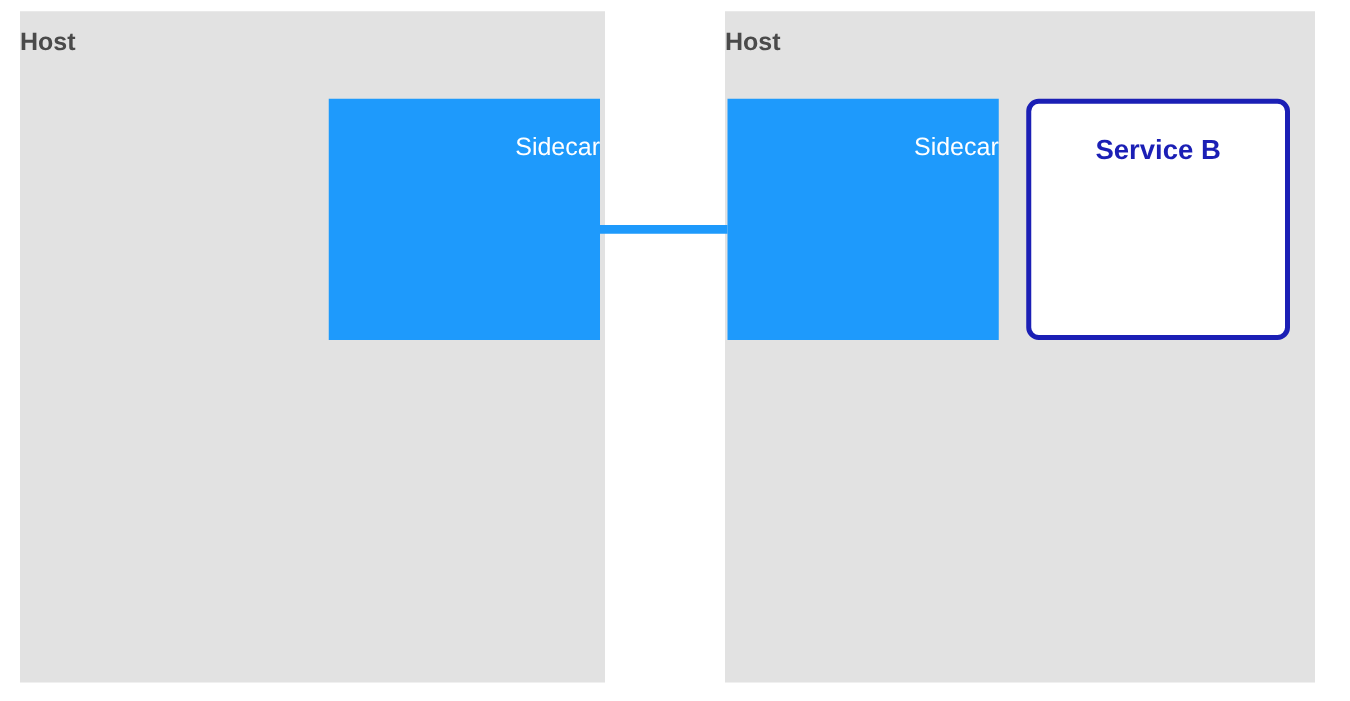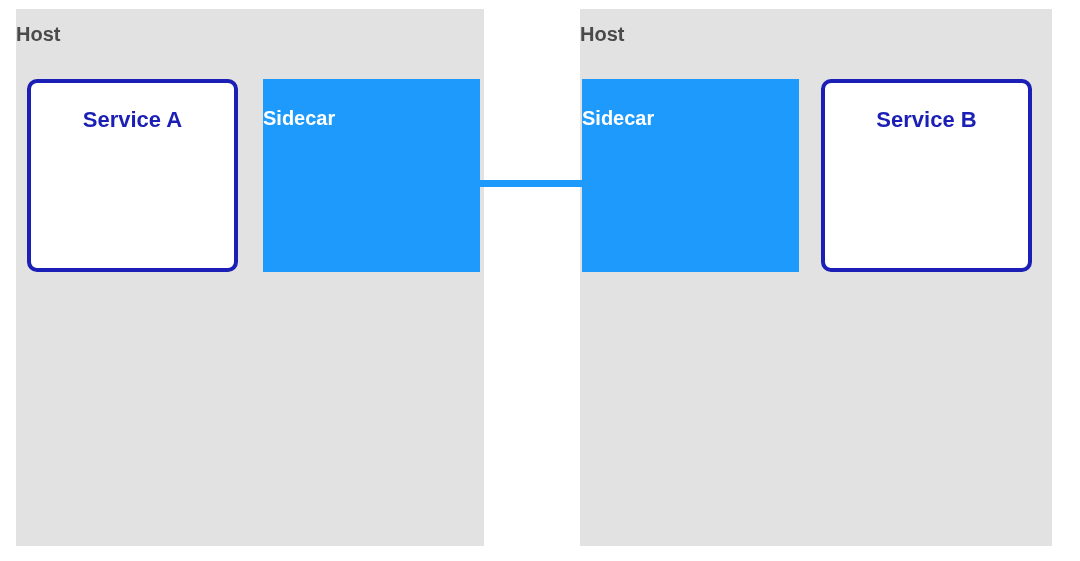--- a/index.html
+++ b/index.html
@@ -69,22 +69,22 @@
     width: 217px;
     height: 193px;
     background: #1e9afc;
     box-sizing: border-box;
   }
   .sidecar-box .label {
     position: absolute;
     top: 28px;
     left: 0;
     width: 100%;
-    text-align: left;
-    font-weight: 700;
+    text-align: right;
+    font-weight: 400;
     font-size: 20px;
     color: #ffffff;
   }
   .sidecar-left  { left: 263px; top: 79px; }
   .sidecar-right { left: 582px; top: 79px; }
   .connector {
     position: absolute;
     top: 180px;
     left: 480px;
     width: 102px;
@@ -100,23 +100,20 @@
   <div class="host-box host-left">
     <div class="host-title">Host</div>
   </div>
 
   <div class="host-box host-right">
     <div class="host-title">Host</div>
   </div>
 
   <div class="connector"></div>
 
-  <div class="service-box service-a">
-    <div class="label">Service A</div>
-  </div>
 
   <div class="sidecar-box sidecar-left">
     <div class="label">Sidecar</div>
   </div>
 
   <div class="sidecar-box sidecar-right">
     <div class="label">Sidecar</div>
   </div>
 
   <div class="service-box service-b">

